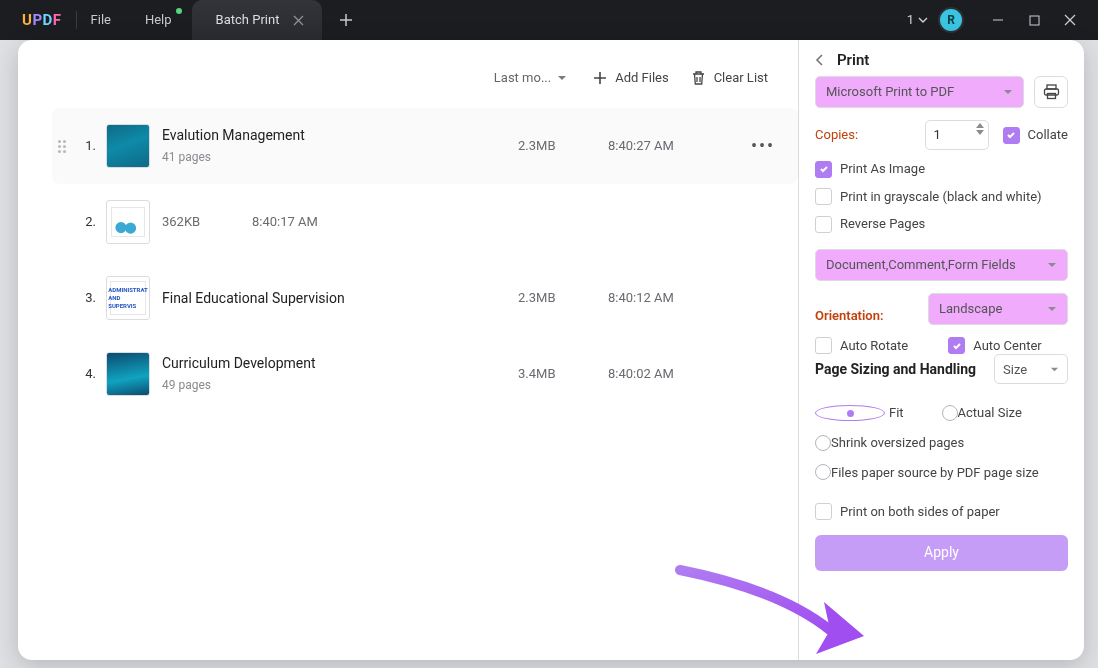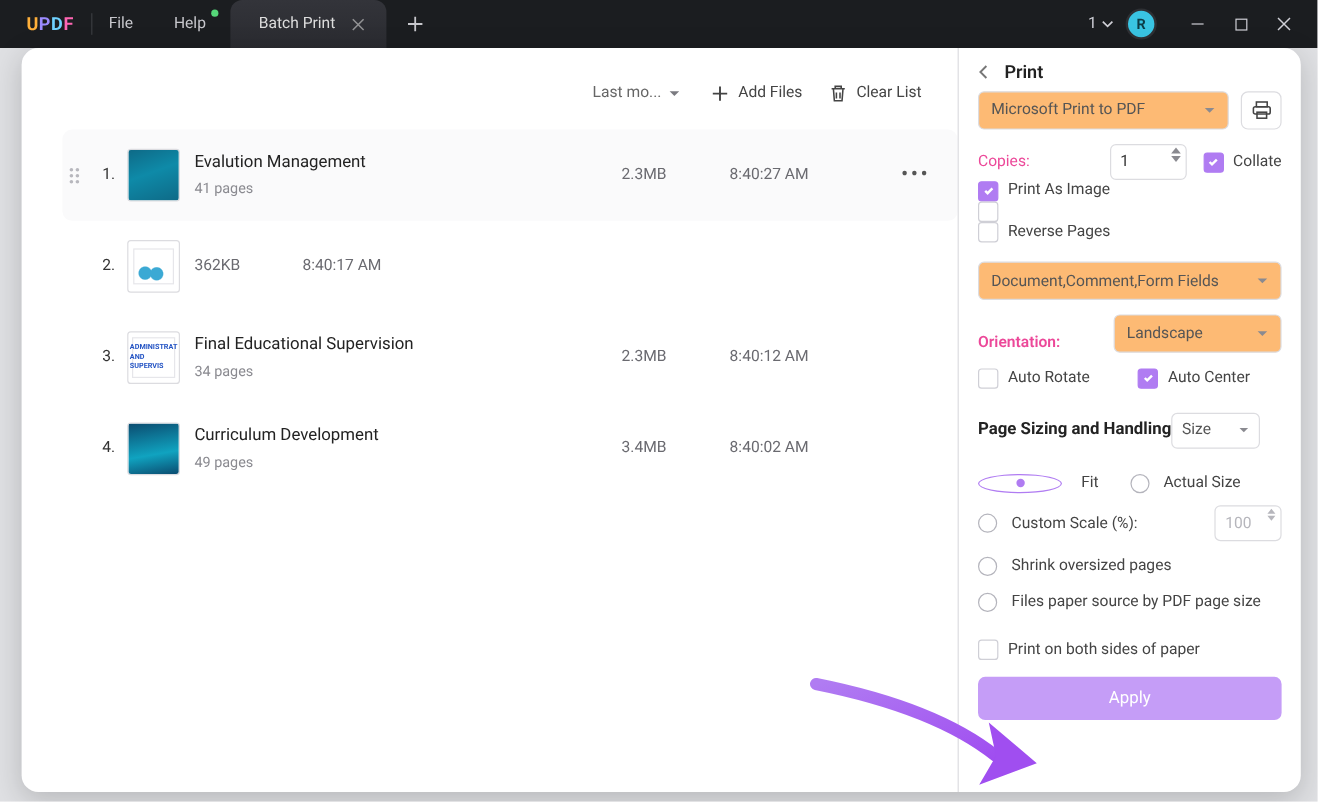--- a/index.html
+++ b/index.html
@@ -96,53 +96,53 @@
   .more{width:30px;color:#555;text-align:center;font-size:18px;letter-spacing:2px;visibility:hidden}
   .row.hover .more{visibility:visible}
 
   
   .right{width:253px;border-left:1px solid var(--border);display:flex;flex-direction:column;padding:10px 16px 0 16px;position:relative}
   .rhead{display:flex;align-items:center;gap:8px;color:#222;font-weight:600;font-size:15px;margin-bottom:6px}
   .rhead .back{color:#777;display:flex;width:14px}
   .printer-row{display:flex;align-items:center;gap:10px}
   .select{
     flex:1;height:30px;border:1px solid var(--border);border-radius:5px;
-    display:flex;align-items:center;justify-content:space-between;padding:0 10px;color:#555;background:#fdba74
+    display:flex;align-items:center;justify-content:space-between;padding:0 10px;color:#555;background:#f0abfc
   }
   .select.small{width:118px;flex:none}
   .caret{display:inline-flex}
   .iconbtn{
     width:32px;height:30px;border:1px solid var(--border);border-radius:6px;display:flex;align-items:center;justify-content:center
   }
 
   .row2{display:flex;align-items:center;margin-top:12px;gap:10px}
-  .rlabel{color:#ec4899;font-size:13px}
+  .rlabel{color:#c2410c;font-size:13px}
   .spinner{width:62px;height:28px;border:1px solid var(--border);border-radius:5px;display:flex;align-items:center;position:relative}
   .spinner input{border:none;outline:none;width:38px;padding-left:8px;font:inherit;color:#333;background:transparent}
   .spinner .arrs{position:absolute;right:4px;top:2px;display:flex;flex-direction:column;gap:0}
   .spinner .arrs svg{display:block}
   .chk{width:15px;height:15px;border:1px solid var(--border2);border-radius:3px;display:inline-flex;align-items:center;justify-content:center;background:#fff}
   .chk.checked{background:var(--purple2);border-color:var(--purple2)}
   .chk.checked svg{stroke:#fff}
-  .chk-row{display:flex;align-items:center;gap:8px;color:#444}
+  .chk-row{display:flex;align-items:center;gap:8px;margin-top:10px;color:#444}
   .chk-row.small{font-size:13px}
 
   .block{margin-top:16px}
   .hl{border:2px solid var(--purple2);border-radius:6px;padding:6px 6px;display:flex;align-items:center;gap:10px;margin:14px -4px 0 -4px}
   .field-row{display:flex;align-items:flex-end;gap:10px;margin-top:12px}
 
   .two{display:flex;gap:40px;margin-top:12px}
 
   .section-title{font-weight:700;color:#222;margin-top:20px;font-size:14px}
   .sizesel{width:56px;height:28px;border:1px solid var(--border);border-radius:5px;display:flex;align-items:center;justify-content:space-between;padding:0 8px;color:#555}
 
   .radio{width:14px;height:14px;border-radius:50%;border:1.5px solid #b4b4bc;display:inline-flex;align-items:center;justify-content:center}
   .radio.sel{border-color:var(--purple2)}
   .radio.sel::after{content:"";width:7px;height:7px;border-radius:50%;background:var(--purple2)}
-  .radio-row{display:flex;align-items:center;gap:12px;margin-top:12px;color:#444}
+  .radio-row{display:flex;align-items:center;gap:0;margin-top:12px;color:#444}
   .radio-grid{display:flex;margin-top:14px}
   .radio-grid .col{flex:1}
 
   .apply{
     margin-top:14px;height:36px;border-radius:6px;background:var(--purple3);
     display:flex;align-items:center;justify-content:center;color:#fff;font-size:14px
   }
 
   
   .arrow{
@@ -275,21 +275,20 @@
       </div>
 
       <div class="row">
         <div class="grip" style="visibility:hidden"></div>
         <div class="num">3.</div>
         <div class="thumb">
             <div class="img3">ADMINISTRAT<br>AND<br>SUPERVIS</div>
           </div>
         <div class="meta">
           <div class="fname">Final Educational Supervision</div>
-          <div class="fpages">34 pages</div>
         </div>
         <div class="size">2.3MB</div>
         <div class="time">8:40:12 AM</div>
         <div class="more">•••</div>
       </div>
 
       <div class="row">
         <div class="grip" style="visibility:hidden"></div>
         <div class="num">4.</div>
         <div class="thumb">
@@ -360,20 +359,21 @@
     <label class="chk-row">
       <span class="chk checked">
           <svg width="10" height="10" viewBox="0 0 10 10" stroke-width="2" fill="none">
             <path d="M2 5l2 2 4-4"></path>
           </svg>
         </span>
       <span>Print As Image</span>
     </label>
     <label class="chk-row">
       <span class="chk"></span>
+      <span>Print in grayscale (black and white)</span>
     </label>
     <label class="chk-row">
       <span class="chk"></span>
       <span>Reverse Pages</span>
     </label>
 
     <div class="block">
       <div class="select">
         <span>Document,Comment,Form Fields</span>
         <svg class="caret" width="10" height="10" viewBox="0 0 10 10" fill="#8a8a90">
@@ -401,21 +401,21 @@
       <label class="chk-row" style="margin:0">
         <span class="chk checked">
             <svg width="10" height="10" viewBox="0 0 10 10" stroke-width="2" fill="none">
               <path d="M2 5l2 2 4-4"></path>
             </svg>
           </span>
         <span>Auto Center</span>
       </label>
     </div>
 
-    <div style="display:flex;align-items:center;margin-top:20px">
+    <div style="display:flex;align-items:center;justify-content:space-between;">
       <div class="section-title" style="margin:0">Page Sizing and Handling</div>
       <div class="sizesel">
         <span>Size</span>
         <svg class="caret" width="9" height="9" viewBox="0 0 10 10" fill="#8a8a90">
             <path d="M1 3l4 4 4-4z"></path>
           </svg>
       </div>
     </div>
 
     <div class="radio-grid">
@@ -426,37 +426,20 @@
         </label>
       </div>
       <div class="col" style="text-align:left">
         <label class="radio-row" style="margin-top:6px">
           <span class="radio"></span>
           <span>Actual Size</span>
         </label>
       </div>
     </div>
 
-    <div style="display:flex;align-items:center;gap:8px;margin-top:10px">
-      <label class="radio-row" style="margin:0;flex:1">
-        <span class="radio"></span>
-        <span>Custom Scale (%):</span>
-      </label>
-      <div class="spinner" style="width:54px">
-        <input style="width: 30px; color: rgb(182, 182, 188);" value="100">
-        <div class="arrs">
-          <svg width="7" height="5" viewBox="0 0 8 6" fill="#b6b6bc">
-              <path d="M4 0 8 5H0z"></path>
-            </svg>
-          <svg width="7" height="5" viewBox="0 0 8 6" fill="#b6b6bc">
-              <path d="M4 6 0 1h8z"></path>
-            </svg>
-        </div>
-      </div>
-    </div>
 
     <label class="radio-row">
       <span class="radio"></span>
       <span>Shrink oversized pages</span>
     </label>
     <label class="radio-row">
       <span class="radio"></span>
       <span>Files paper source by PDF page size</span>
     </label>
 

